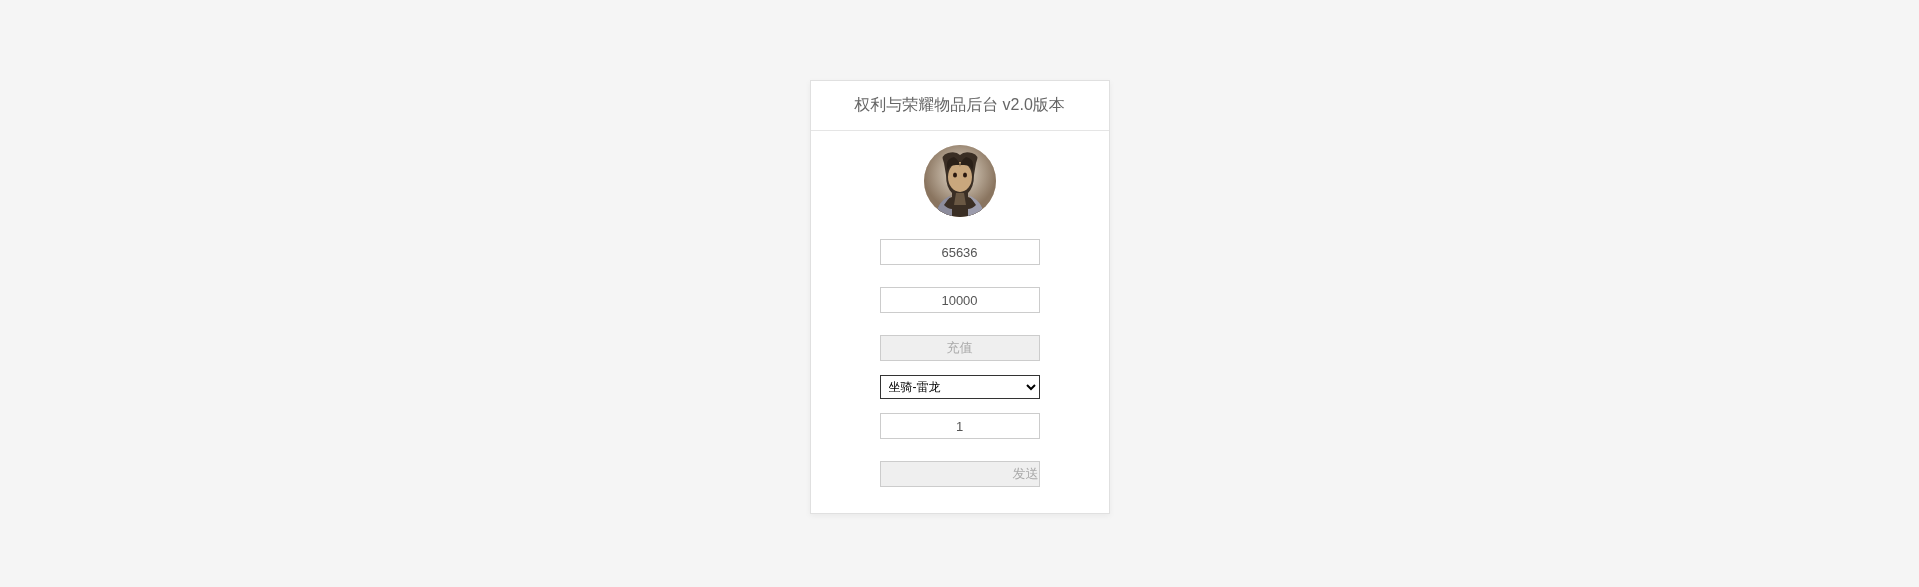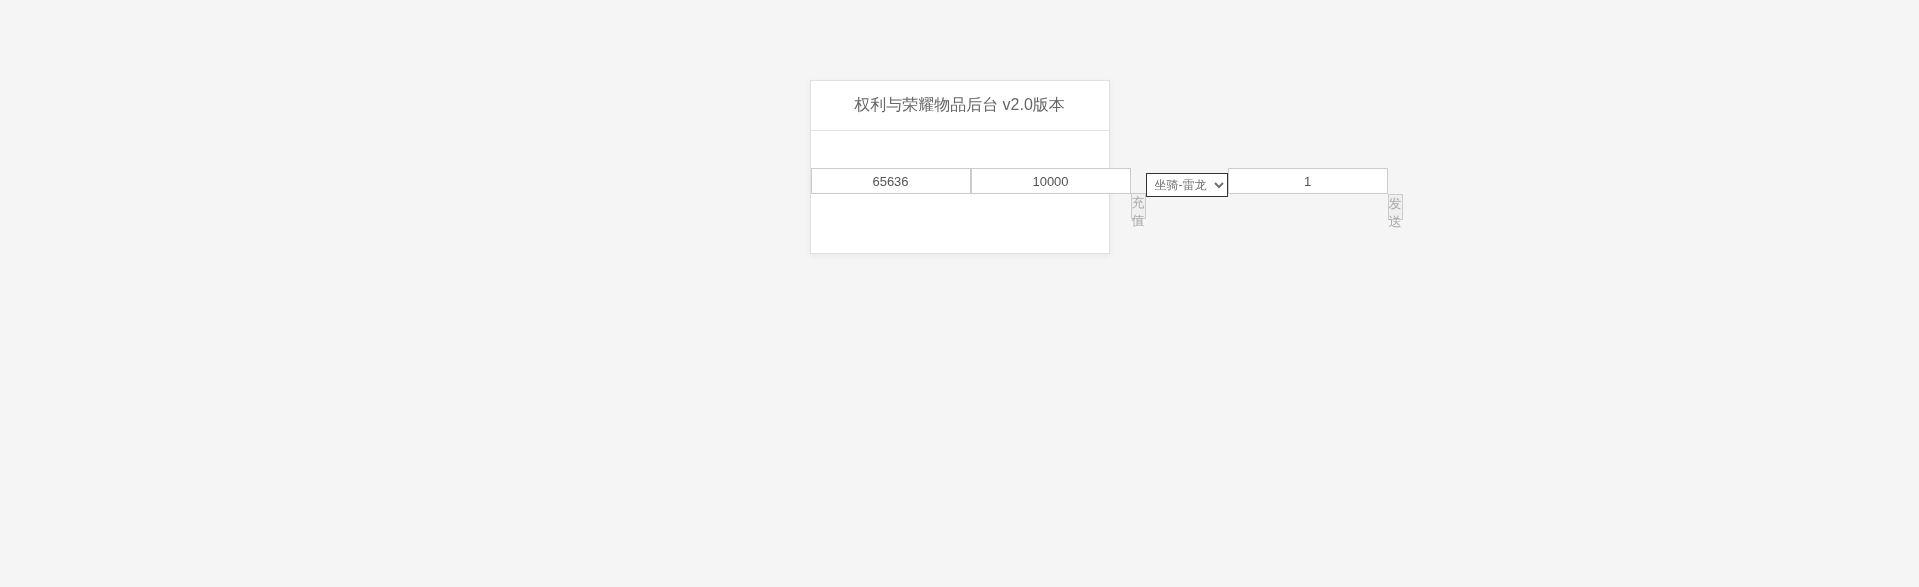--- a/index.html
+++ b/index.html
@@ -29,21 +29,21 @@
       border-bottom: 1px solid #e5e5e5;
     }
     .header-title {
       font-size: 16px;
       color: #666666;
       font-weight: normal;
     }
     .content {
       padding: 14px 0 14px 0;
       display: flex;
-      flex-direction: row;
+      flex-direction: column;
       align-items: center;
     }
     .avatar {
       width: 72px;
       height: 72px;
       border-radius: 50%;
       overflow: hidden;
       margin-bottom: 22px;
       background: #d4c8b8;
       position: relative;
@@ -68,29 +68,28 @@
     .btn {
       width: 160px;
       height: 26px;
       border: 1px solid #cccccc;
       background: #efefef;
       color: #aaaaaa;
       font-size: 13px;
       cursor: pointer;
       margin-bottom: 14px;
       font-family: inherit;
-      margin-top: 41px;
     }
     .select {
       width: 160px;
       height: 24px;
       border: 1px solid #333333;
       background: #ffffff;
       font-size: 12px;
-      color: #737373;
+      color: #000000;
       padding: 0 4px;
       margin-bottom: 14px;
       font-family: inherit;
     }
     .field-qty {
       margin-bottom: 22px;
     }
     .btn:last-child {
       margin-bottom: 12px;
       text-align: right;

